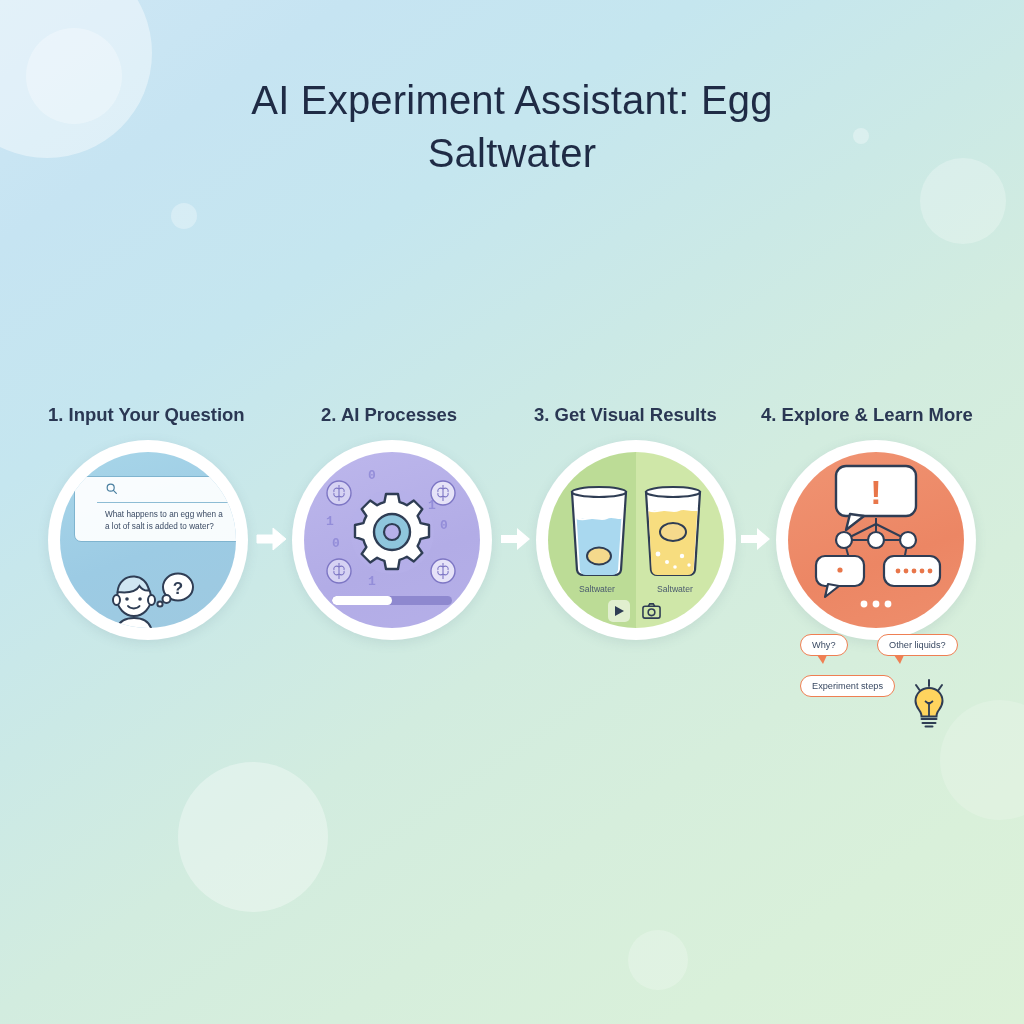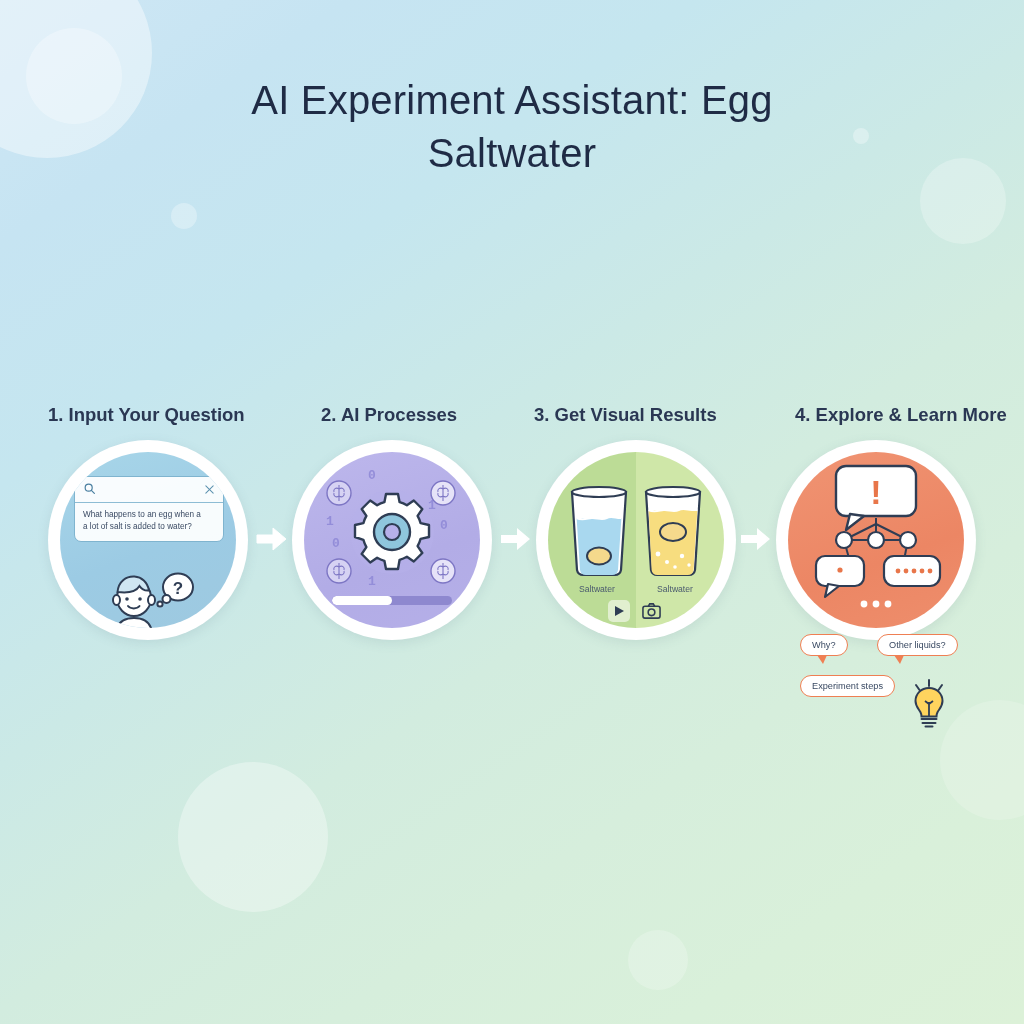--- a/index.html
+++ b/index.html
@@ -45,21 +45,21 @@
 
   
   .step-label{
     position:absolute;top:404px;
     font-size:18.5px;font-weight:bold;color:#2a3753;
     white-space:nowrap;
   }
   #lbl1{left:48px;}
   #lbl2{left:321px;}
   #lbl3{left:534px;text-align:center;}
-  #lbl4{left:795px;}
+  #lbl4{left:761px;}
 
   
   .node{
     position:absolute;
     width:200px;height:200px;border-radius:50%;
     background:#fff;
     box-shadow:0 3px 12px rgba(80,110,120,.13);
     display:flex;align-items:center;justify-content:center;
   }
   .inner{
@@ -81,20 +81,21 @@
   #arr1{left:255px;}
   #arr2{left:499px;}
   #arr3{left:739px;}
 
   
   .searchbox{
     position:absolute;left:14px;top:24px;width:148px;
     background:rgba(255,255,255,.93);
     border:1.4px solid #7fb4cf;border-radius:7px;
     overflow:hidden;
+    padding-left:22px;
   }
   .sb-top{height:25px;display:flex;align-items:center;justify-content:space-between;
     padding:0 8px;border-bottom:1.2px solid #8dbcd4;}
   .sb-body{padding:6px 8px 8px 8px;font-size:8.2px;line-height:1.45;color:#3a4a63;}
   .person{position:absolute;left:44px;top:118px;}
 
   
   .bin{position:absolute;color:#8e88d6;font-size:13px;font-weight:bold;font-family:"Liberation Mono",monospace;opacity:.85;}
   .brain{position:absolute;width:26px;height:26px;}
   .gearwrap{position:absolute;left:44px;top:36px;}

